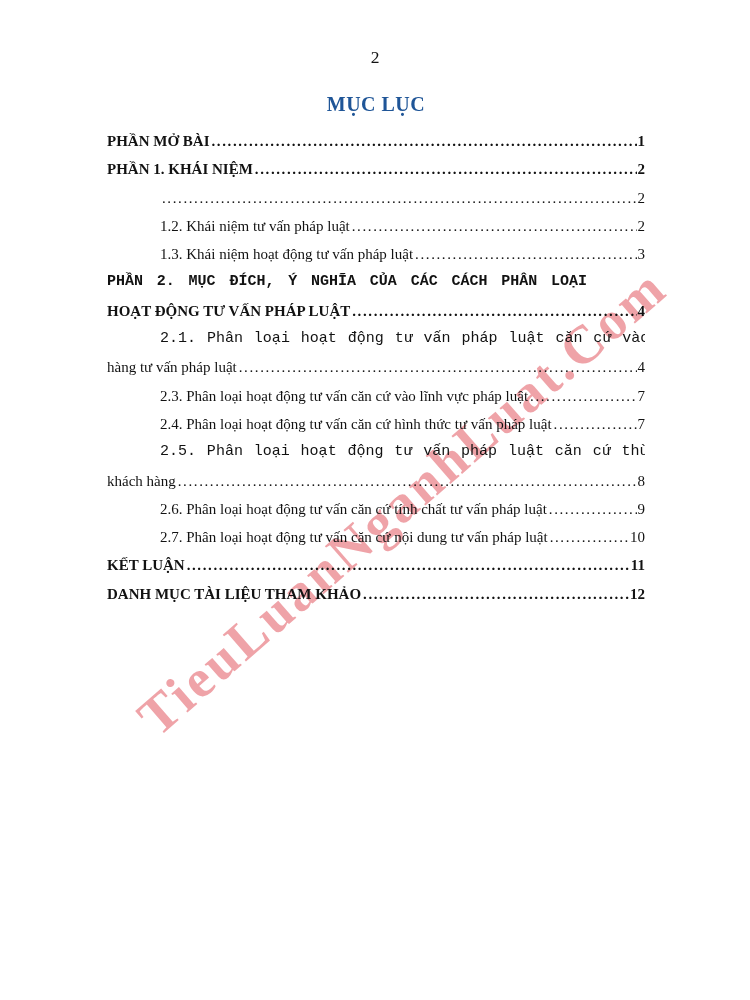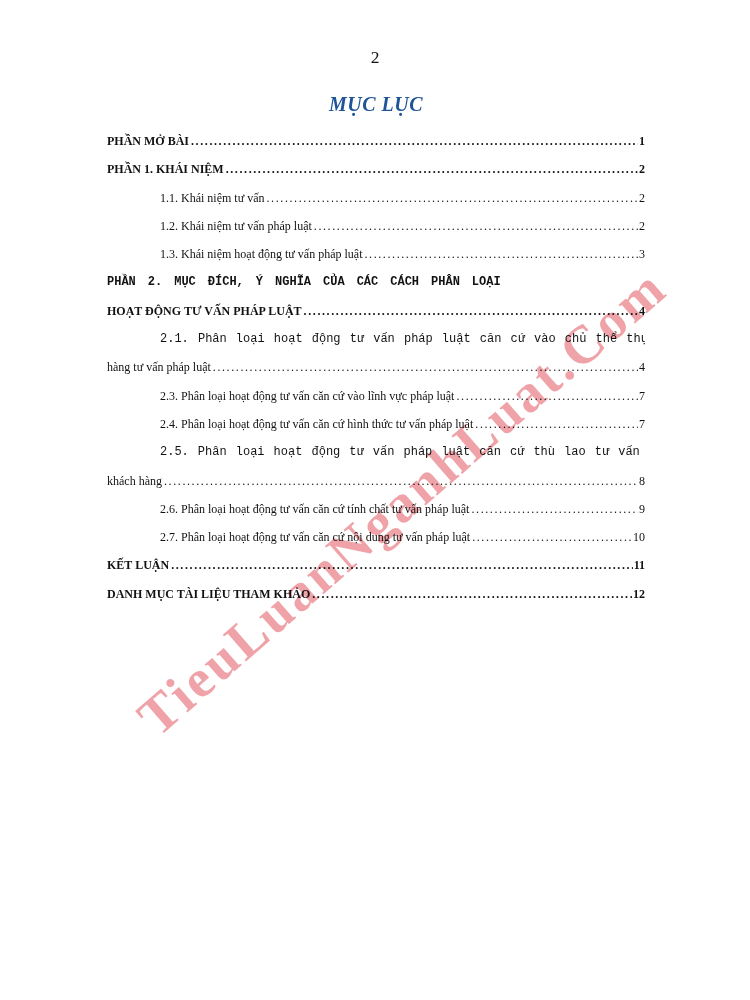--- a/index.html
+++ b/index.html
@@ -42,21 +42,21 @@
     z-index: 1;
   }
   .toc-title {
     text-align: center;
     font-weight: bold;
     font-size: 20px;
     line-height: 24px;
     margin: 0 0 11px 0;
     letter-spacing: 0.5px;
   }
-  .toc { font-size: 12px; }
+  .toc { font-size: 15px; }
   .toc-entry { margin: 0; }
   .toc-entry.bold { font-weight: bold; }
   .line {
     display: flex;
     align-items: baseline;
     height: 28.3px;
     line-height: 28.3px;
     overflow: hidden;
   }
   .line.indent { padding-left: 53px; }
@@ -75,39 +75,38 @@
   }
   .pg { flex: 0 0 auto; white-space: pre; }
 </style>
 </head>
 <body>
 
 <div class="page">
   <div class="watermark" style="color: rgba(224, 72, 82, 0.5);">TieuLuanNganhLuat.Com</div>
   <div class="pageno">2</div>
   <div class="content">
-    <div class="toc-title" style="color: rgb(31, 85, 151); font-style: italic;">MỤC LỤC</div>
+    <div class="toc-title" style="color: rgb(31, 85, 151);">MỤC LỤC</div>
     <div class="toc" id="toc">
         <div class="toc-entry bold">
           <div class="line">
             <span class="txt">PHẦN MỞ BÀI</span>
             <span class="dots"></span>
             <span class="pg">1</span>
           </div>
         </div>
         <div class="toc-entry bold">
           <div class="line">
             <span class="txt">PHẦN 1. KHÁI NIỆM</span>
             <span class="dots"></span>
             <span class="pg">2</span>
           </div>
         </div>
         <div class="toc-entry">
           <div class="line indent">
-            <span class="txt">1.1. Khái niệm tư vấn</span>
             <span class="dots"></span>
             <span class="pg">2</span>
           </div>
         </div>
         <div class="toc-entry">
           <div class="line indent">
             <span class="txt">1.2. Khái niệm tư vấn pháp luật</span>
             <span class="dots"></span>
             <span class="pg">2</span>
           </div>

